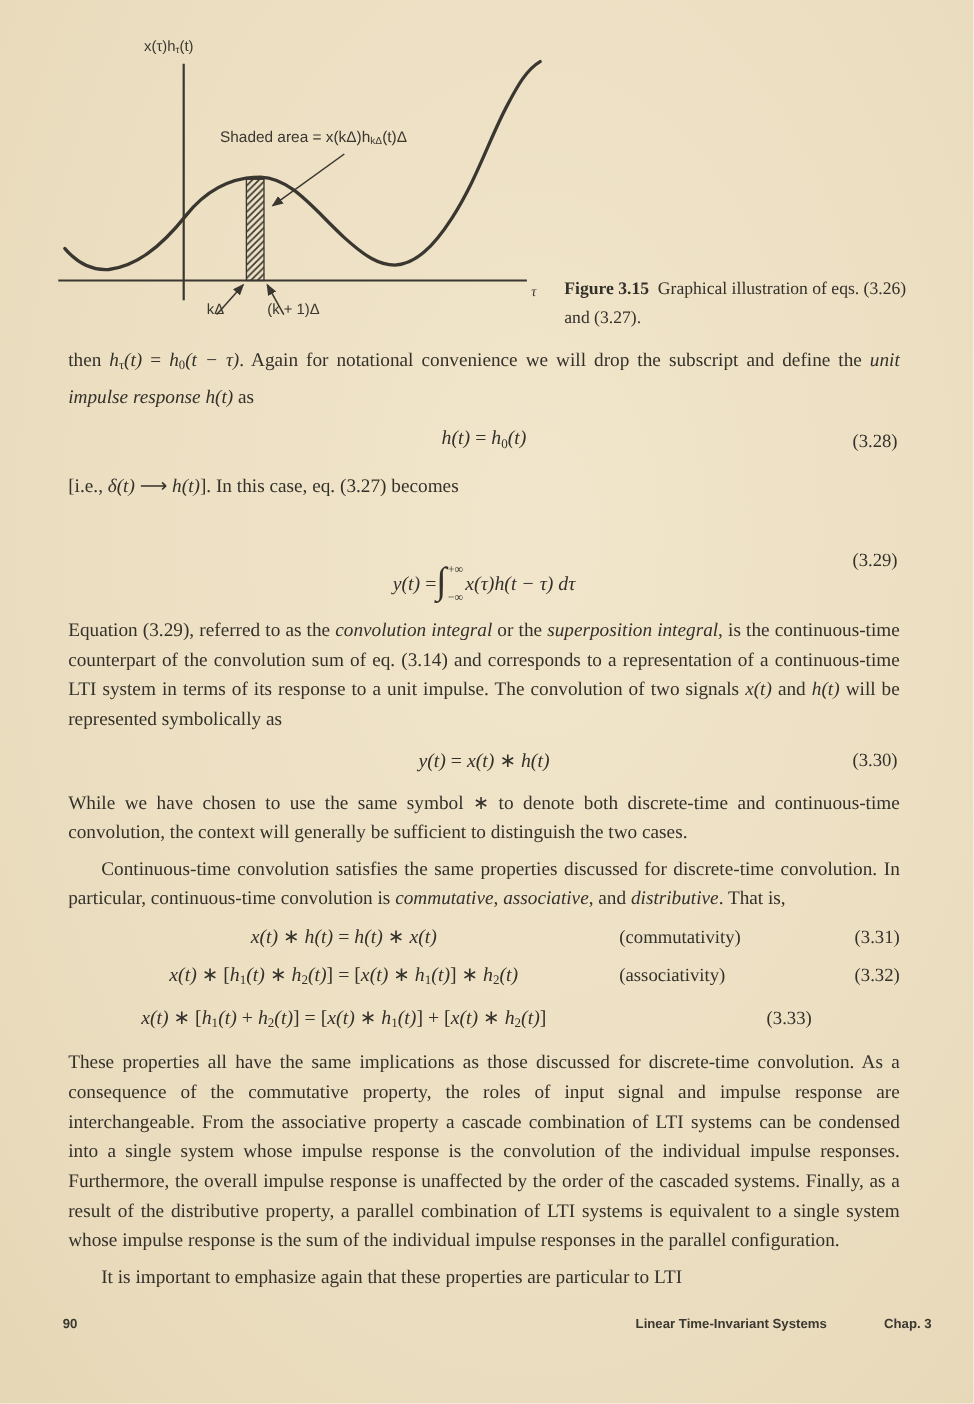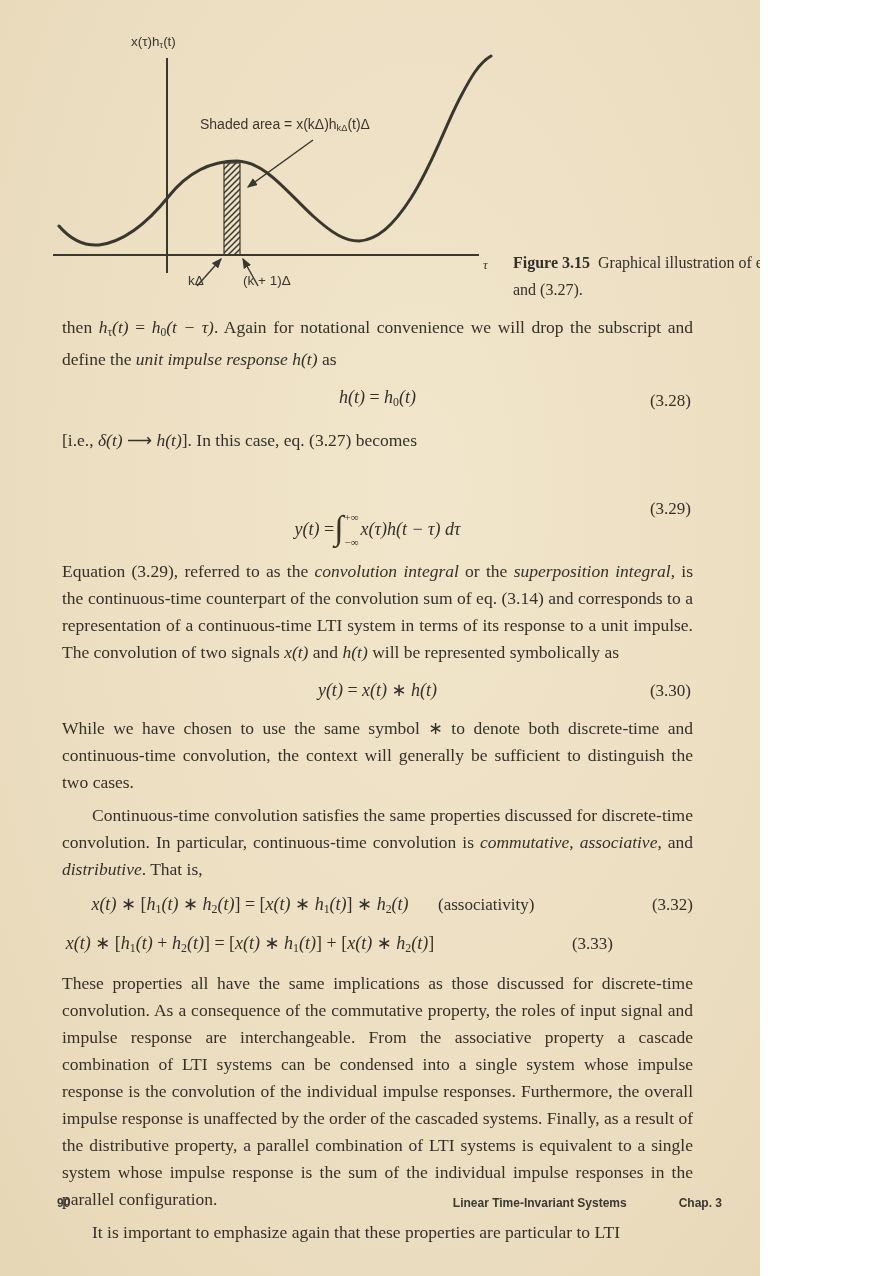--- a/index.html
+++ b/index.html
@@ -1,18 +1,18 @@
 <!DOCTYPE html>
 <html><head>
 <meta charset="utf-8">
 <style>
   html,body{margin:0;padding:0;}
   .page{
     position:relative;
-    width:760px;height:1276px;
+    width:885px;height:1276px;
     overflow:hidden;
     background:radial-gradient(ellipse at 55% 38%, #f1e5cb 0%, #ecdfc2 55%, #e6d7b6 100%);
     color:#35322b;
     font-family:"Liberation Serif", serif;
   }
   
   .figure-area{position:relative;height:308px;}
   .fig-svg{position:absolute;left:45px;top:30px;}
   .fig-label{
     position:absolute;
@@ -138,20 +138,25 @@
     <div class="eq">
       <span class="eq-body"><span class="i">y(t)</span><span> = </span><span class="i">x(t)</span><span> ∗ </span><span class="i">h(t)</span></span>
       <span class="eq-num">(3.30)</span>
     </div>
 
     <p><span>While we have chosen to use the same symbol ∗ to denote both discrete-time and continuous-time convolution, the context will generally be sufficient to distinguish the two cases.</span></p>
 
     <p class="ind"><span>Continuous-time convolution satisfies the same properties discussed for discrete-time convolution. In particular, continuous-time convolution is </span><span class="i">commutative</span><span>, </span><span class="i">associative</span><span>, and </span><span class="i">distributive</span><span>. That is,</span></p>
 
     <div class="prop-row">
+      <span class="prop-eq"><span class="i">x(t)</span><span> ∗ </span><span class="i">h(t)</span><span> = </span><span class="i">h(t)</span><span> ∗ </span><span class="i">x(t)</span></span>
+      <span class="prop-label">(commutativity)</span>
+      <span class="prop-num">(3.31)</span>
+    </div>
+    <div class="prop-row">
       <span class="prop-eq"><span class="i">x(t)</span><span> ∗ [</span><span class="i">h</span><span class="sub">1</span><span class="i">(t)</span><span> ∗ </span><span class="i">h</span><span class="sub">2</span><span class="i">(t)</span><span>] = [</span><span class="i">x(t)</span><span> ∗ </span><span class="i">h</span><span class="sub">1</span><span class="i">(t)</span><span>] ∗ </span><span class="i">h</span><span class="sub">2</span><span class="i">(t)</span></span>
       <span class="prop-label">(associativity)</span>
       <span class="prop-num">(3.32)</span>
     </div>
     <div class="prop-row">
       <span class="prop-eq"><span class="i">x(t)</span><span> ∗ [</span><span class="i">h</span><span class="sub">1</span><span class="i">(t)</span><span> + </span><span class="i">h</span><span class="sub">2</span><span class="i">(t)</span><span>] = [</span><span class="i">x(t)</span><span> ∗ </span><span class="i">h</span><span class="sub">1</span><span class="i">(t)</span><span>] + [</span><span class="i">x(t)</span><span> ∗ </span><span class="i">h</span><span class="sub">2</span><span class="i">(t)</span><span>]</span></span>
       <span class="prop-num">(3.33)</span>
     </div>
 
     <p><span>These properties all have the same implications as those discussed for discrete-time convolution. As a consequence of the commutative property, the roles of input signal and impulse response are interchangeable. From the associative property a cascade combination of LTI systems can be condensed into a single system whose impulse response is the convolution of the individual impulse responses. Furthermore, the overall impulse response is unaffected by the order of the cascaded systems. Finally, as a result of the distributive property, a parallel combination of LTI systems is equivalent to a single system whose impulse response is the sum of the individual impulse responses in the parallel configuration.</span></p>

